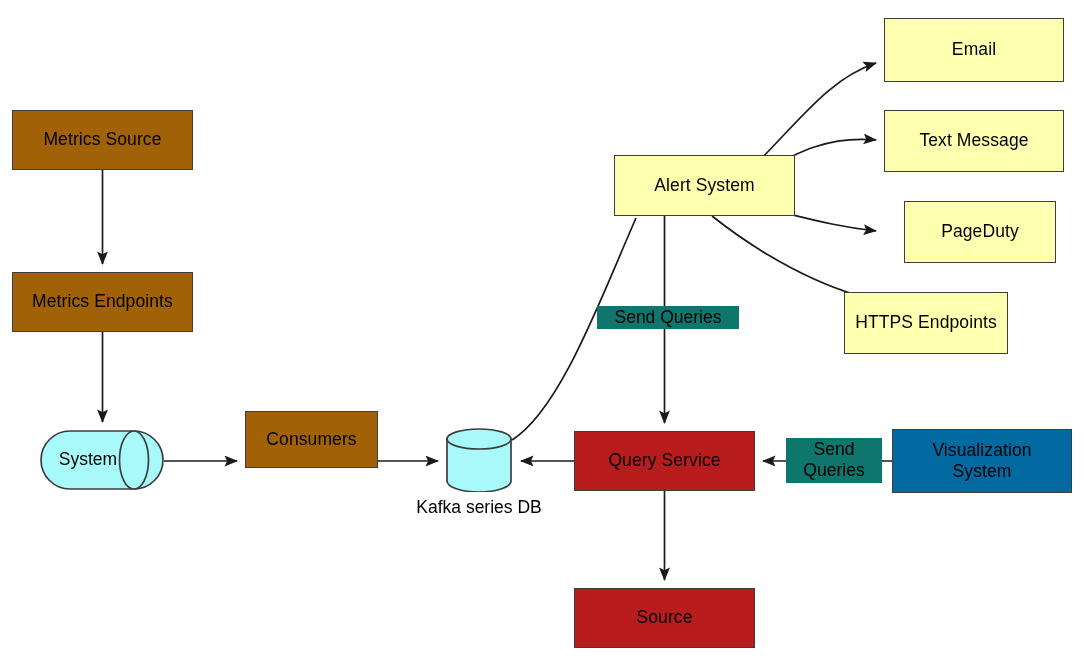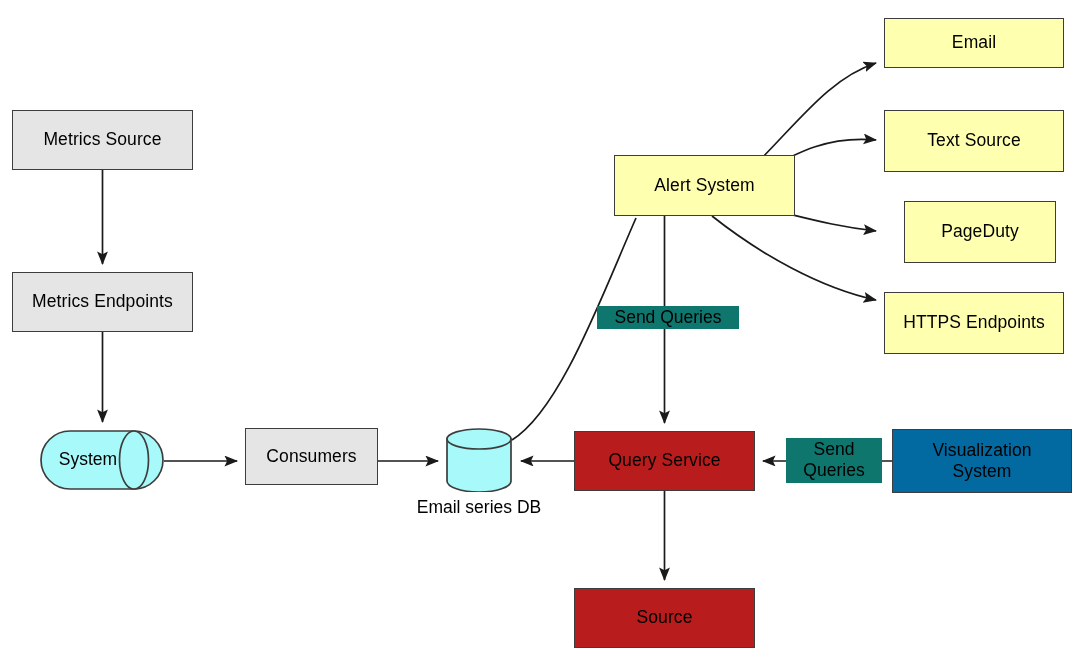--- a/index.html
+++ b/index.html
@@ -33,21 +33,21 @@
     display: flex;
     align-items: center;
     justify-content: center;
     text-align: center;
     font-size: 17.5px;
     line-height: 1.22;
     color: #000000;
     letter-spacing: 0.1px;
     z-index: 3;
   }
-  .n-cyan   { background: #e5e5e5; }
+  .n-cyan   { background: #a16207; }
   .n-yellow { background: #ffffb0; }
   .n-green  { background: #b91c1c; }
   .n-pink   { background: #0369a1; }
 
   
   .cyl-wrap {
     position: absolute;
     z-index: 3;
   }
   .cyl-wrap svg { display: block; }
@@ -120,57 +120,57 @@
   </div>
 
   <div class="cyl-wrap" style="left:40px; top:430px; width:124px; height:60px;">
     <svg width="124" height="60" viewBox="0 0 124 60">
       <path d="M30,1 L94,1 A29,29 0 0 1 94,59 L30,59 A29,29 0 0 1 30,1 Z" fill="#a8fafa" stroke="#3d3d3d" stroke-width="1.7"></path>
       <ellipse cx="94" cy="30" rx="14.5" ry="29" fill="#a8fafa" stroke="#3d3d3d" stroke-width="1.7"></ellipse>
     </svg>
     <div class="cyl-label" style="top:19px; left:-14px; width:124px;">System</div>
   </div>
 
-  <div class="node n-cyan" style="left:245px; top:428px; width:133px; height:57px;">
+  <div class="node n-cyan" style="left:245px; top:411px; width:133px; height:57px;">
     <span>Consumers</span>
   </div>
 
   <div class="cyl-wrap" style="left:446px; top:428px; width:66px; height:64px;">
     <svg width="66" height="64" viewBox="0 0 66 64">
       <path d="M1,11 L1,53 A32,11 0 0 0 65,53 L65,11 Z" fill="#a8fafa" stroke="#3d3d3d" stroke-width="1.7"></path>
       <ellipse cx="33" cy="11" rx="32" ry="10" fill="#a8fafa" stroke="#3d3d3d" stroke-width="1.7"></ellipse>
     </svg>
   </div>
-  <div class="cyl-label" style="left:399px; top:497px; width:160px;">Email series DB</div>
+  <div class="cyl-label" style="left:399px; top:497px; width:160px;">Kafka series DB</div>
 
   <div class="node n-green" style="left:574px; top:431px; width:181px; height:60px;">
     <span>Query Service</span>
   </div>
 
   <div class="node n-green" style="left:574px; top:588px; width:181px; height:60px;">
     <span>Source</span>
   </div>
 
   <div class="node n-yellow" style="left:574px; top:155px; width:181px; height:61px;margin-left:40px;">
     <span>Alert System</span>
   </div>
 
-  <div class="node n-yellow" style="left:884px; top:18px; width:180px; height:50px;">
+  <div class="node n-yellow" style="left:884px; top:18px; width:180px; height:64px;">
     <span>Email</span>
   </div>
 
   <div class="node n-yellow" style="left:884px; top:110px; width:180px; height:62px;">
-    <span>Text Source</span>
+    <span>Text Message</span>
   </div>
 
   <div class="node n-yellow" style="left:904px; top:201px; width:152px; height:62px;">
     <span>PageDuty</span>
   </div>
 
-  <div class="node n-yellow" style="left:884px; top:292px; width:180px; height:62px;">
+  <div class="node n-yellow" style="left:844px; top:292px; width:164px; height:62px;">
     <span>HTTPS Endpoints</span>
   </div>
 
   <div class="node n-pink" style="left:892px; top:429px; width:180px; height:64px; white-space:pre-line;">
     <span>Visualization
 System</span>
   </div>
 
   <div class="edge-label" style="left:597px; top:306px; width:136px;">Send Queries</div>
 

